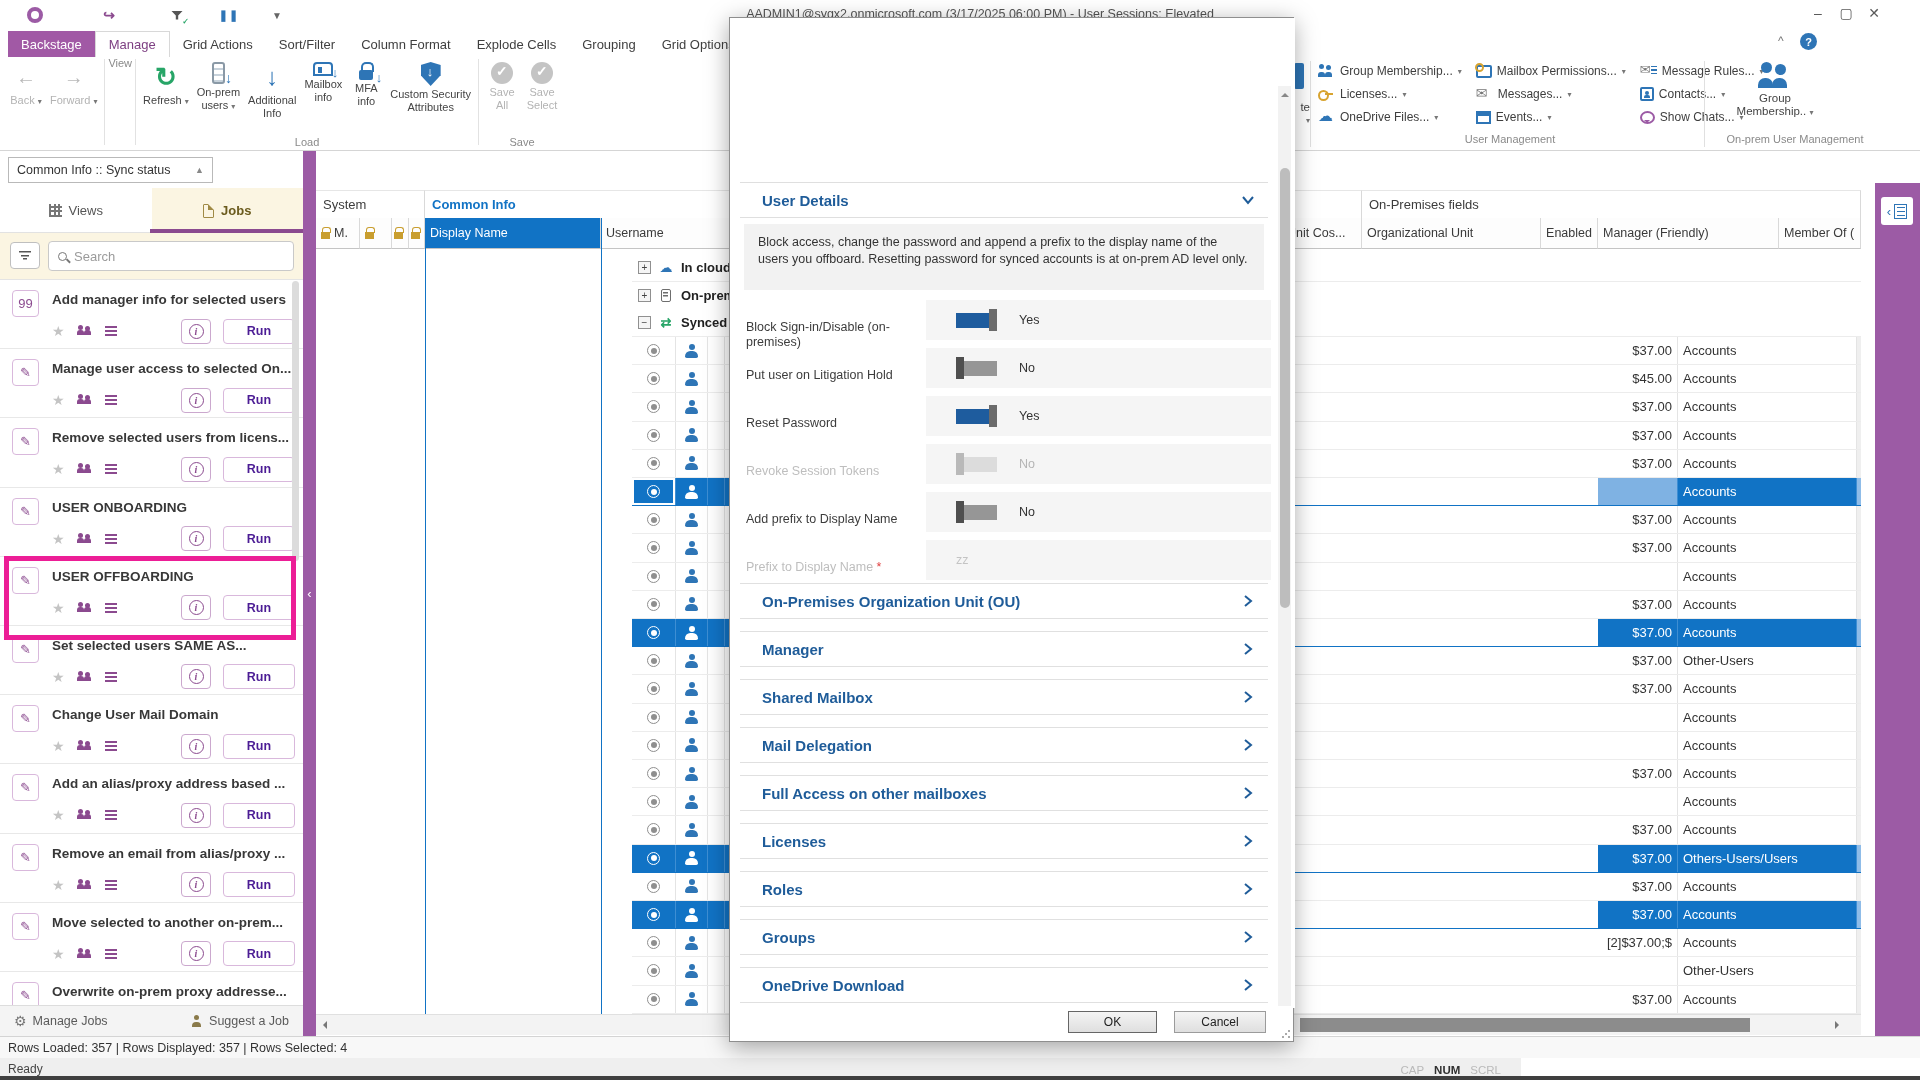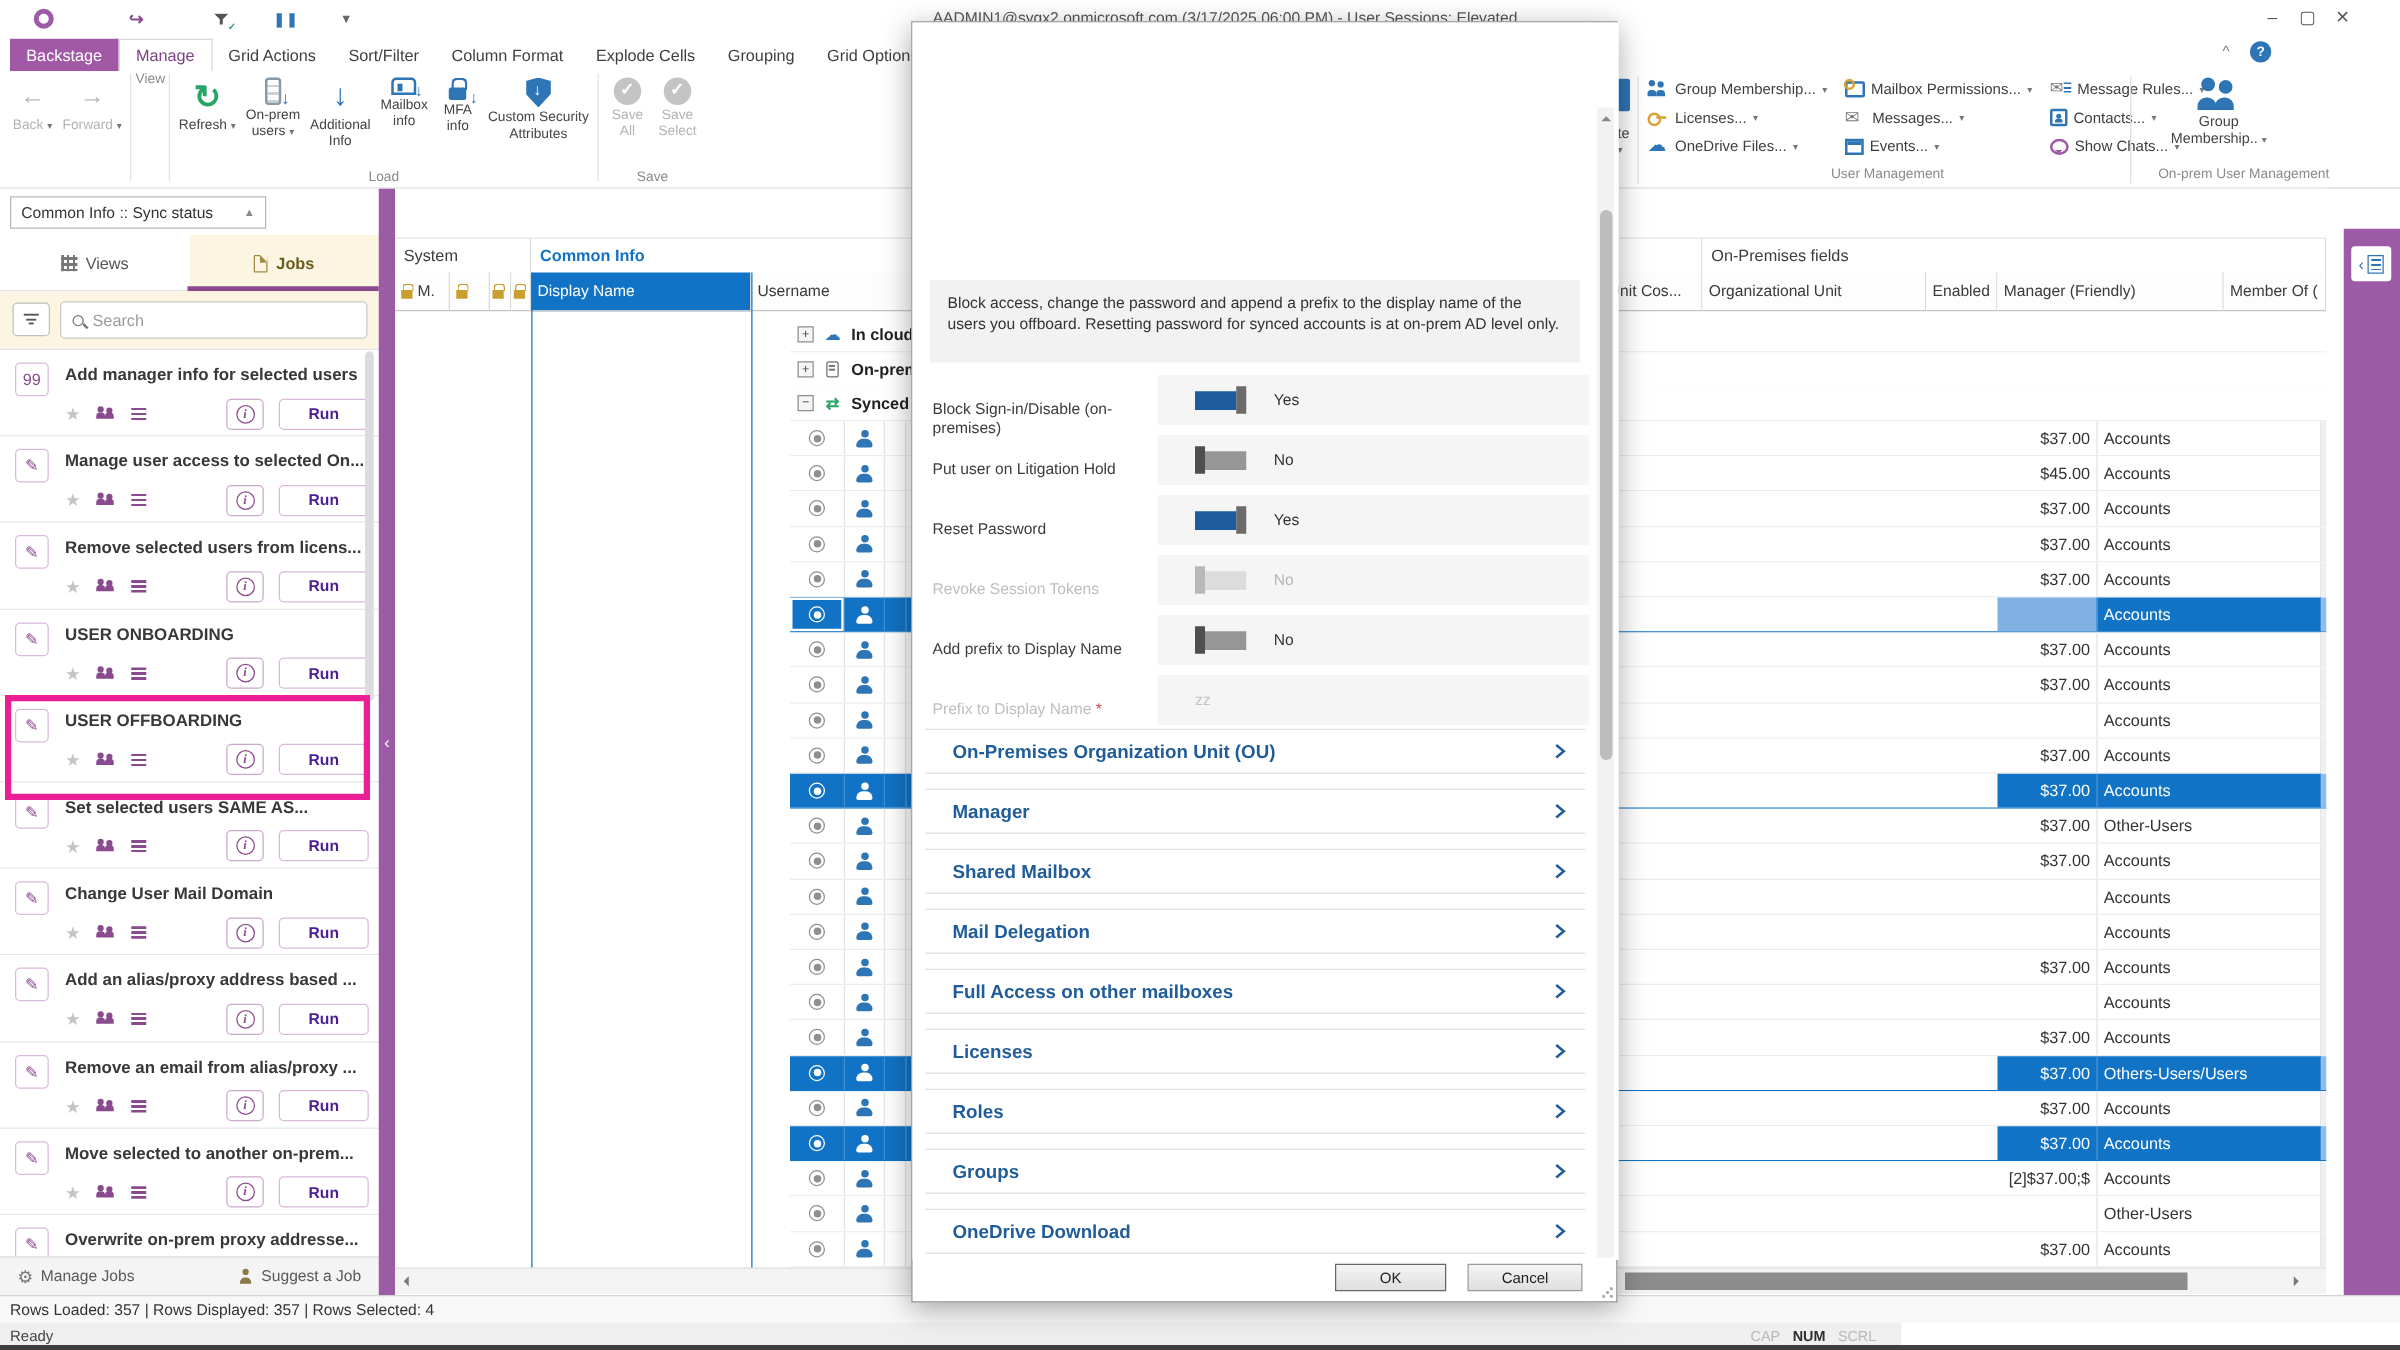--- a/index.html
+++ b/index.html
@@ -56,21 +56,21 @@
 .ic-mailbox::before{content:"";position:absolute;left:3px;top:3px;width:4px;height:6px;background:#2E75B6}
 .ic-mailbox::after{content:"↓";position:absolute;right:-7px;bottom:-6px;color:#2E75B6;font-size:13px;font-weight:bold}
 .ic-mfa{width:14px;height:10px;background:#2E75B6;border-radius:2px;margin-top:8px}
 .ic-mfa::before{content:"";position:absolute;left:2px;top:-8px;width:9px;height:8px;border:2px solid #2E75B6;border-bottom:none;border-radius:5px 5px 0 0}
 .ic-mfa::after{content:"↓";position:absolute;right:-9px;bottom:-5px;color:#2E75B6;font-size:13px;font-weight:bold}
 .ic-shield{width:20px;height:24px;background:#2E75B6;clip-path:polygon(50% 0,100% 12%,100% 55%,50% 100%,0 55%,0 12%)}
 .ic-shield::after{content:"↓";position:absolute;left:6px;top:2px;color:#fff;font-size:13px;font-weight:bold}
 .ic-save{width:22px;height:22px;border-radius:50%;background:#C4C4C4}
 .ic-save::after{content:"✓";position:absolute;left:5px;top:1px;color:#fff;font-size:14px;font-weight:bold}
 
-#rr-frag{position:absolute;left:1294px;top:2px;width:16px;height:90px;overflow:hidden;font-size:11.5px;color:#444;text-align:left}
+#rr-frag{position:absolute;left:1294px;top:2px;width:16px;height:90px;overflow:hidden;font-size:11.5px;color:#444;text-align:right}
 #rr-frag .fragbar{width:10px;height:26px;background:#2E75B6;margin:4px 0 12px 0;border-radius:2px}
 #rr-sep1{position:absolute;left:1310px;top:4px;width:1px;height:86px;background:#E0E0E0}
 #rr-sep2{position:absolute;left:1704px;top:4px;width:1px;height:86px;background:#E0E0E0}
 #rr-cols{position:absolute;left:1318px;top:5px;display:flex;gap:14px}
 .rrcol{display:flex;flex-direction:column;gap:5px}
 .rritem{display:flex;align-items:center;gap:5px;height:18px;font-size:12px;color:#3E3E3E;white-space:nowrap}
 .rric{width:17px;height:15px;position:relative;flex:none}
 .rr-people::before,.ppl::before{content:"";position:absolute;width:5px;height:5px;border-radius:50%;background:currentColor;left:1px;top:0;box-shadow:7px 1px 0 currentColor}
 .rr-people::after,.ppl::after{content:"";position:absolute;width:7px;height:5px;border-radius:3px 3px 0 0;background:currentColor;left:0;bottom:2px;box-shadow:7px 0 0 currentColor}
 .rr-people{color:#2E75B6}
@@ -1070,20 +1070,26 @@
         <div class="duser">Lilly Smith (synced)</div>
       </div>
     </div>
   <div id="dlg-ubicons">
     <span class="ublens"></span>
     <span class="ub undo">↺</span>
     <span class="ub">↓<i>A</i></span>
     <span class="ub">↑<i>A</i></span>
   </div>
   <div id="dlg-body">
+    <div id="dlg-ud-header">
+      <span class="dsec-t">User Details</span>
+      <svg class="chev" viewBox="0 0 16 16">
+          <polyline points="3,5 8,11 13,5"></polyline>
+        </svg>
+    </div>
     <div id="dlg-desc">Block access, change the password and append a prefix to the display name of the users you offboard. Resetting password for synced accounts is at on-prem AD level only.</div>
     <div id="dlg-rows">
         <div class="drow" style="top:282px">
     <div class="dlabel">Block Sign-in/Disable (on-premises)</div>
     <div class="dstrip">
             <span class="tg on">
               <span class="bar"></span>
               <span class="knob"></span>
             </span>
             <span class="tgval">Yes</span>

